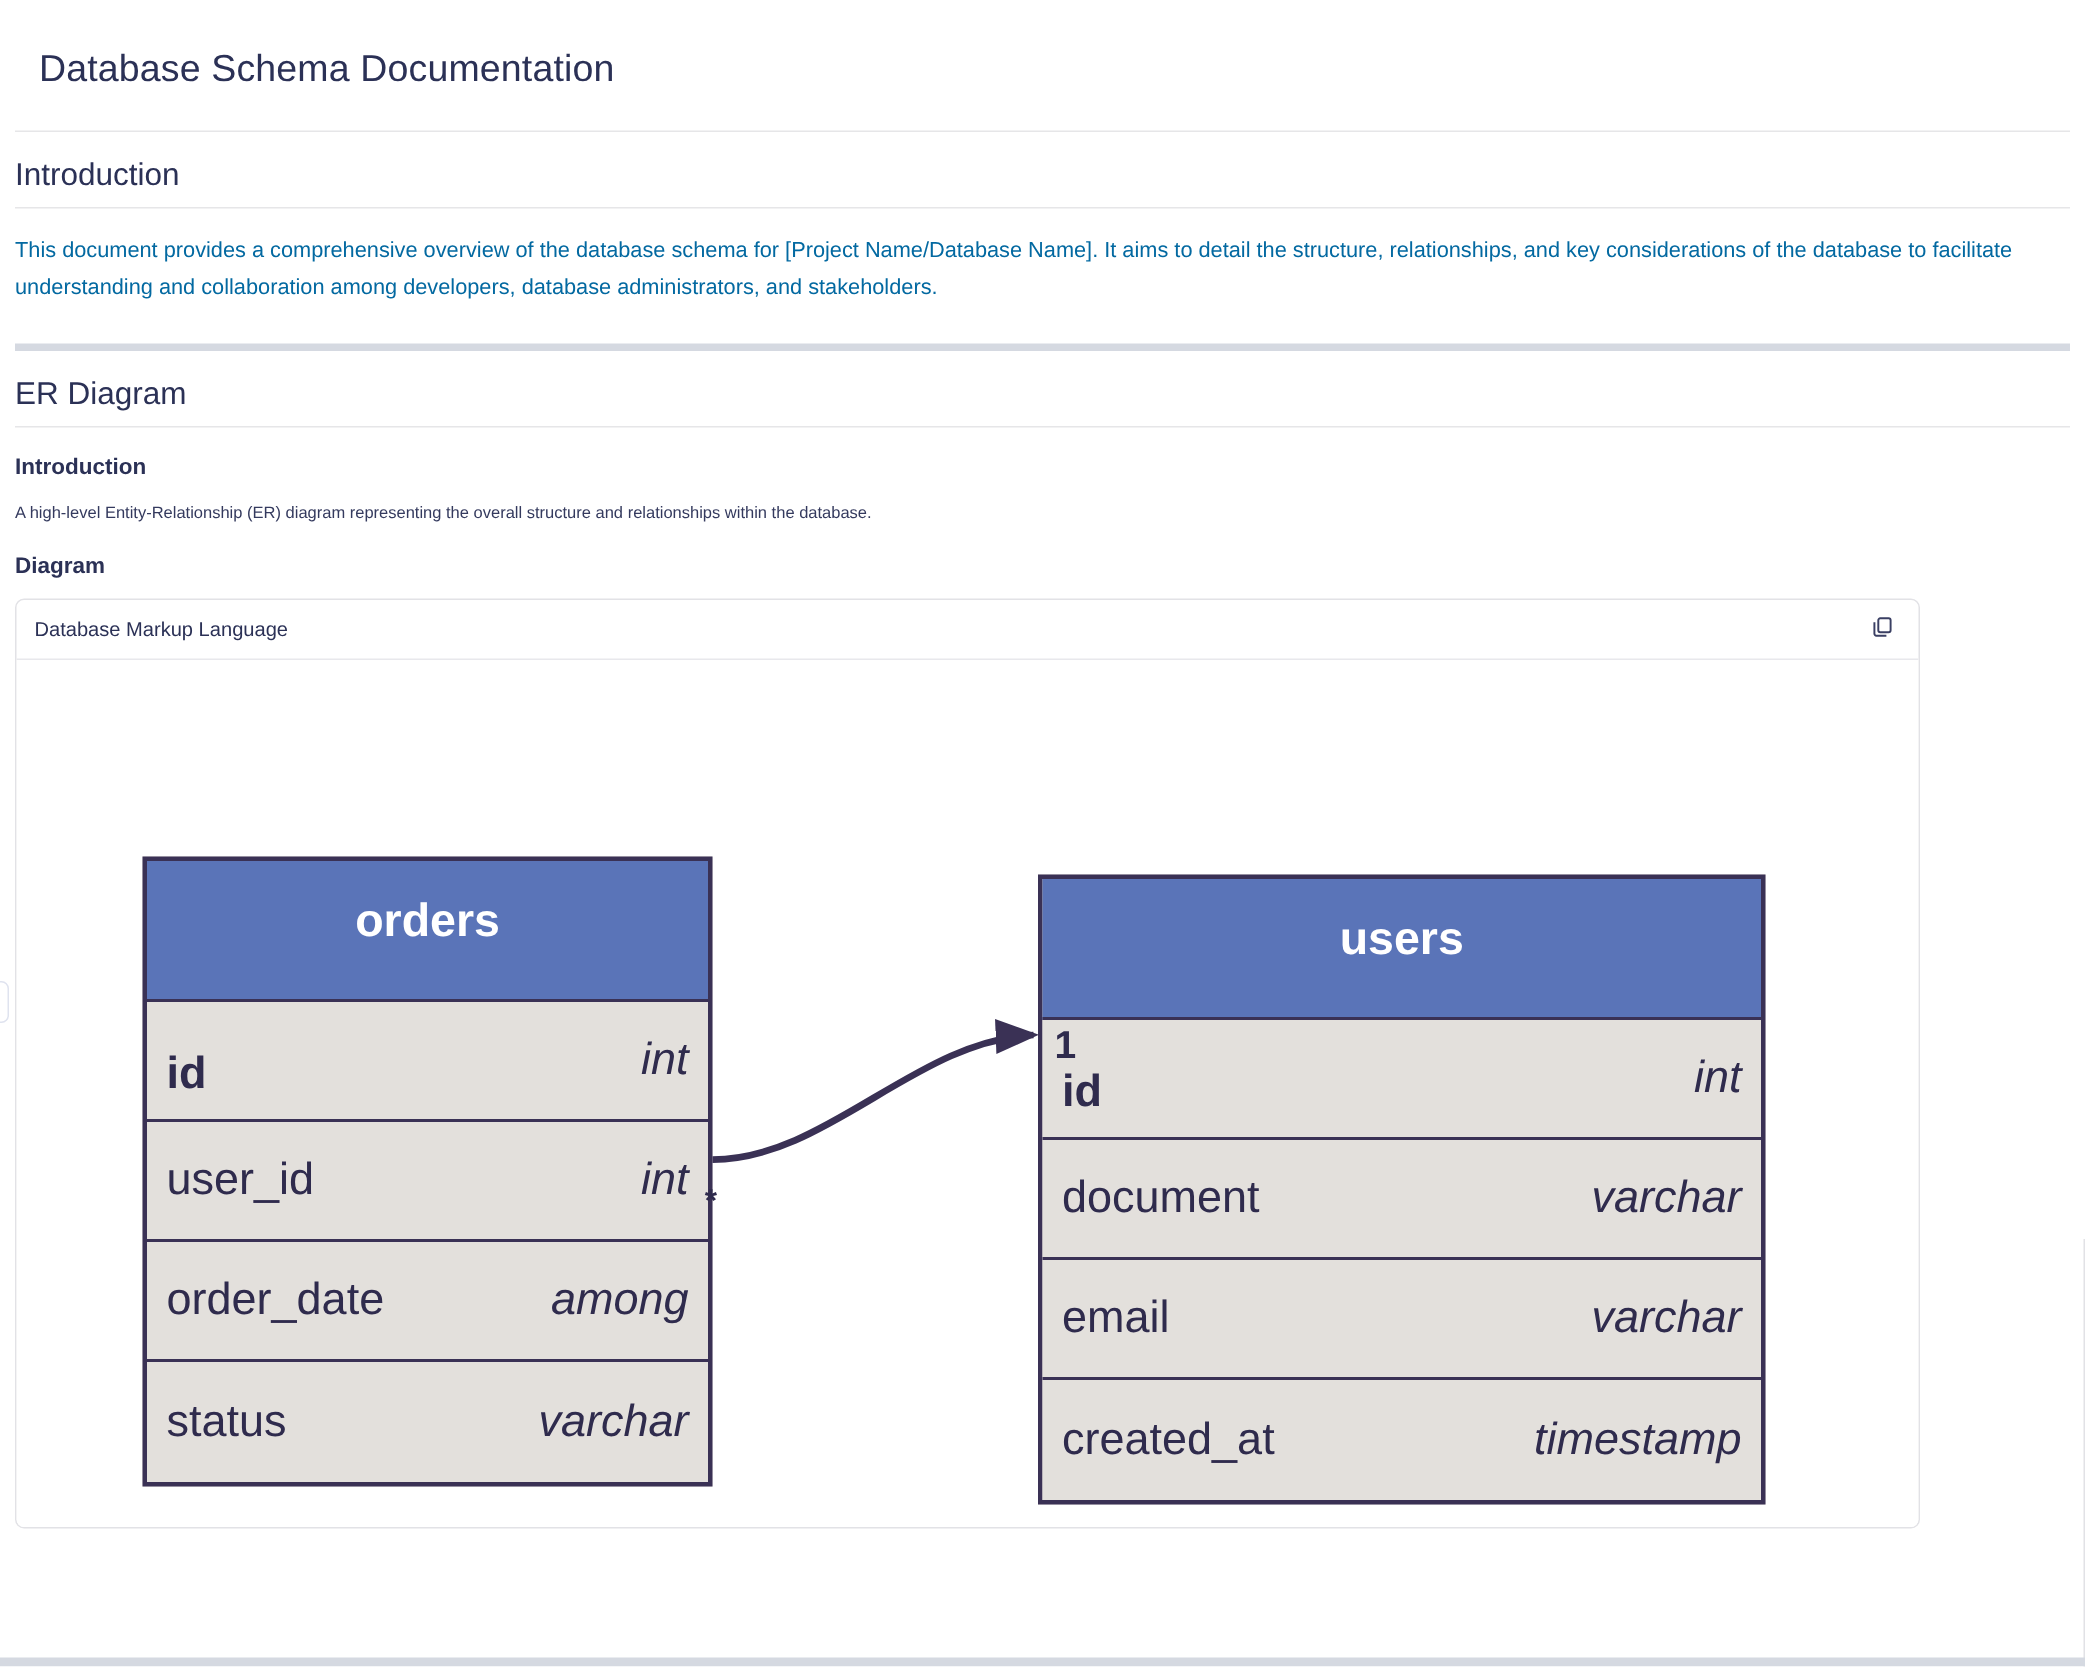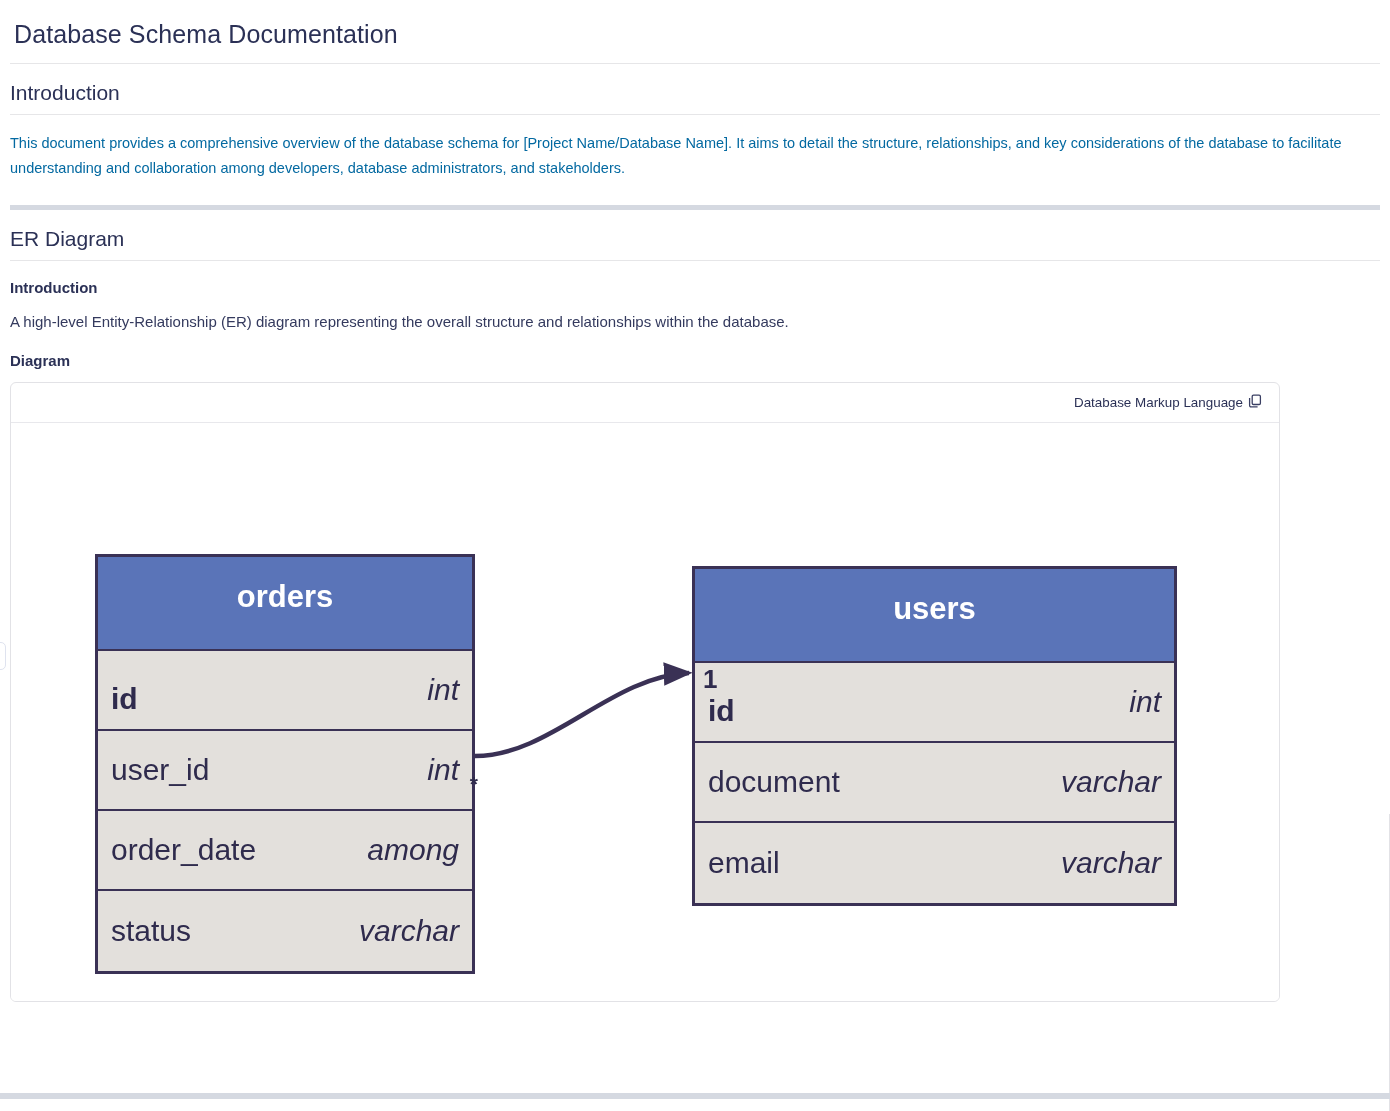--- a/index.html
+++ b/index.html
@@ -21,21 +21,21 @@
     height: 1111px;
     box-sizing: border-box;
     padding: 0 10px;
   }
 
   
   .doc-title {
     font-size: 25px;
     font-weight: 400;
     color: #2b3156;
-    margin: 4px;
+    margin: 16px;
     padding: 16px 0 10px 0;
     letter-spacing: 0.1px;
   }
   .h-rule {
     height: 1px;
     background: #e6e6e8;
     width: 100%;
   }
   .h2 {
     font-size: 21px;
@@ -53,21 +53,21 @@
   }
   p.body-text {
     font-size: 14.5px;
     line-height: 1.72;
     color: #0369a1;
     margin: 0;
     padding: 16px 0 0 0;
     max-width: 1362px;
   }
   p.desc-text {
-    font-size: 15px;
+    font-size: 11px;
     line-height: 1.6;
     color: #343a5e;
     margin: 0;
     padding: 14px 0 0 0;
   }
   .thick-divider {
     height: 5px;
     background: #d5d9e1;
     width: 100%;
     margin: 24px 0 0 0;
@@ -79,21 +79,21 @@
     border: 1px solid #e2e2e6;
     border-radius: 6px;
     background: #ffffff;
     width: 1270px;
     box-sizing: border-box;
     overflow: hidden;
   }
   .code-header {
     display: flex;
     align-items: center;
-    justify-content: flex-end;
+    justify-content: space-between;
     height: 40px;
     padding: 0 12px 0 12px;
     border-bottom: 1px solid #e8e8ec;
     box-sizing: border-box;
   }
   .code-lang {
     font-size: 13.4px;
     color: #2b3156;
   }
   .copy-btn {
@@ -277,20 +277,24 @@
         <div class="er-row">
           <span class="er-name">document</span>
           <span class="er-type">varchar</span>
         </div>
 
         <div class="er-row">
           <span class="er-name">email</span>
           <span class="er-type">varchar</span>
         </div>
 
+        <div class="er-row">
+          <span class="er-name">created_at</span>
+          <span class="er-type">timestamp</span>
+        </div>
       </div>
 
       <svg class="rel-svg">
         <defs>
           <marker id="arrowhead" markerWidth="7" markerHeight="7" refX="5.6" refY="3" orient="auto">
             <path d="M0,0.4 L6.4,3 L0,5.6 z" fill="#3a3155"></path>
           </marker>
         </defs>
         <path d="M 464 333 C 540 333, 600 253, 678 250" stroke="#3a3155" stroke-width="4.5" fill="none" marker-end="url(#arrowhead)"></path>
       </svg>

